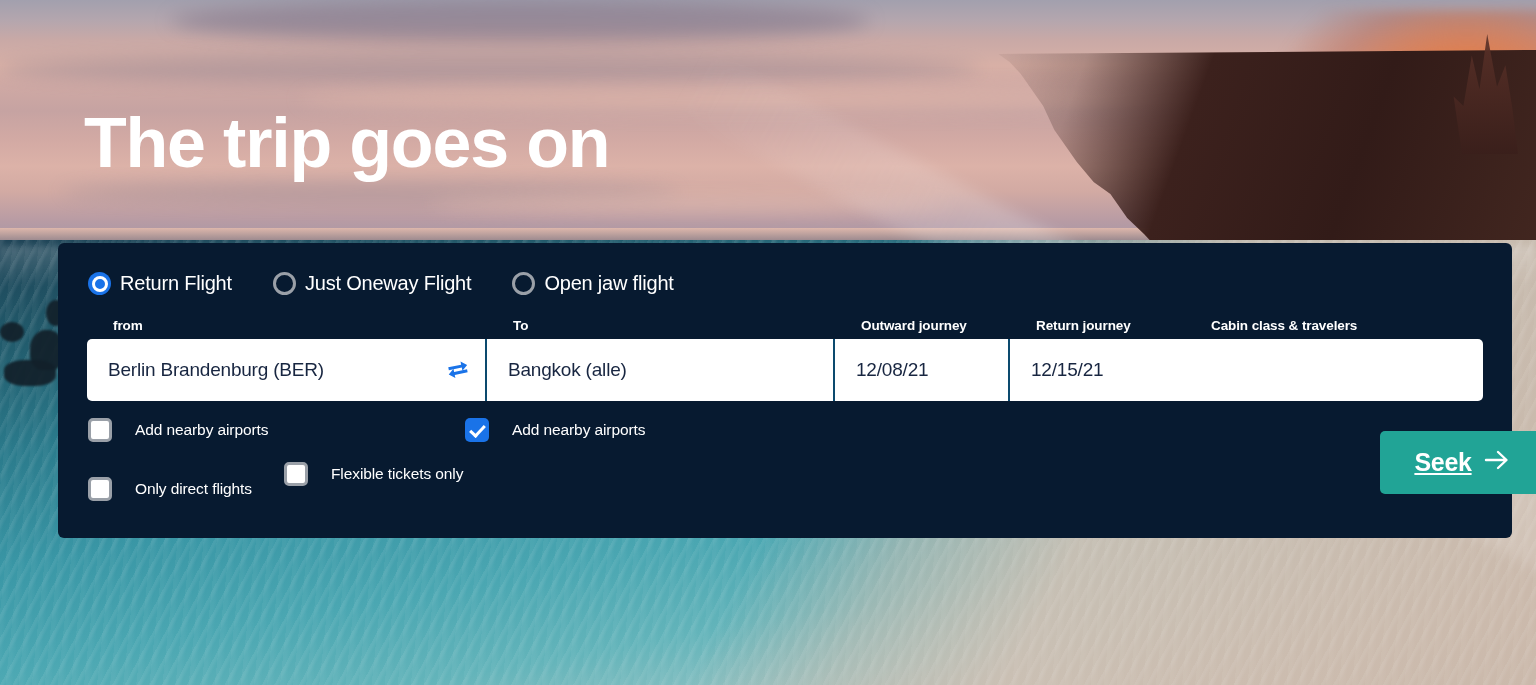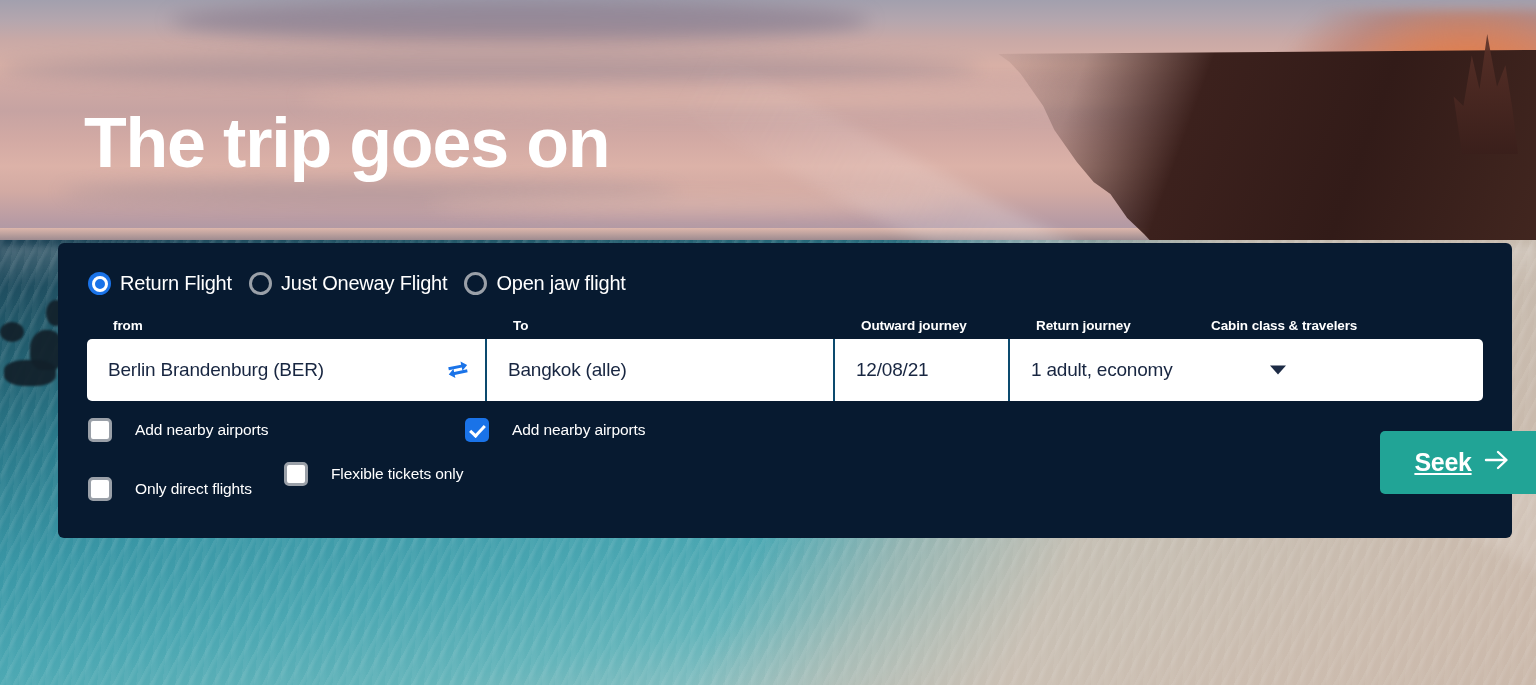--- a/index.html
+++ b/index.html
@@ -181,21 +181,21 @@
     background: #071a30;
     border-radius: 6px;
   }
 
   
   .trip-types {
     position: absolute;
     left: 30px; top: 29px;
     display: flex;
     align-items: center;
-    gap: 17px;
+    gap: 41px;
   }
   .radio-opt {
     display: flex;
     align-items: center;
     gap: 9px;
     cursor: pointer;
   }
   .radio-dot {
     width: 23px; height: 23px;
     border-radius: 50%;
@@ -431,25 +431,24 @@
       </div>
 
       <div class="field f-to">
         <span class="field-value">Bangkok (alle)</span>
       </div>
 
       <div class="field f-out">
         <span class="field-value">12/08/21</span>
       </div>
 
-
-      <div class="field f-cabin">
-        <span class="field-value">1 adult, economy</span>
-        <span class="caret-down"></span>
-      </div>
+      <div class="field f-ret">
+        <span class="field-value">12/15/21</span>
+      </div>
+
 
     </div>
 
     <div class="checks">
       <div class="check-opt r1c1">
         <span class="cb off"></span>
         <span class="check-label">Add nearby airports</span>
       </div>
       <div class="check-opt r1c2">
         <span class="cb on"></span>

